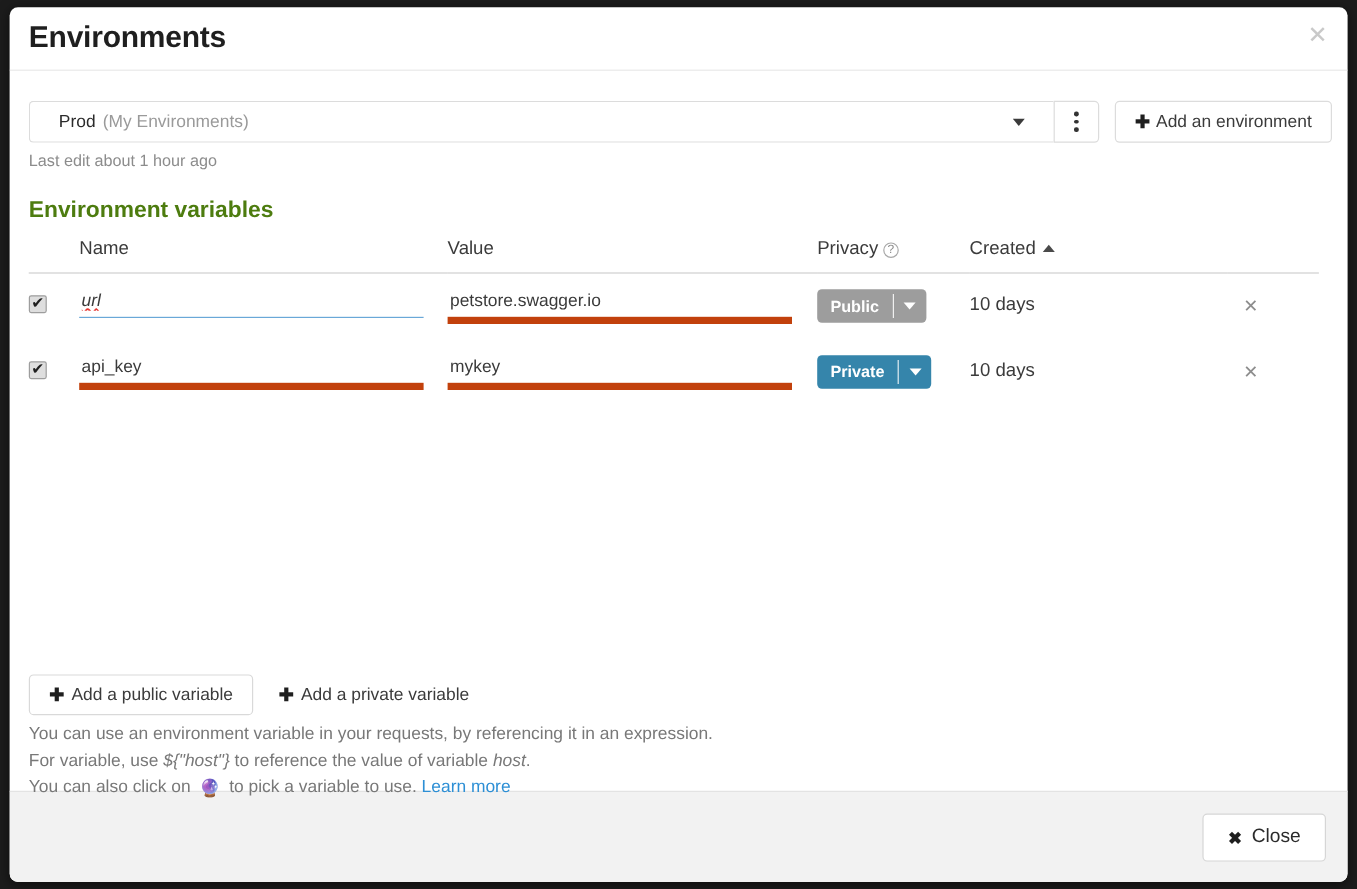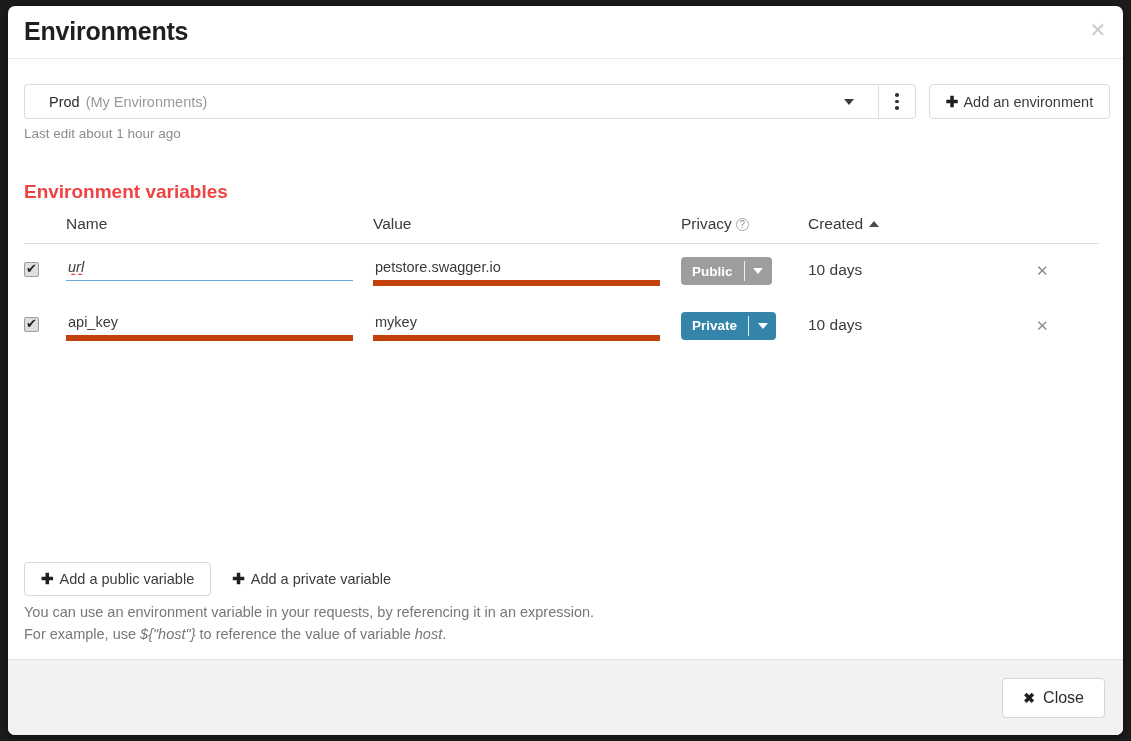--- a/index.html
+++ b/index.html
@@ -123,24 +123,24 @@
     font-size: 15px;
     margin-right: 5px;
     color: #1f1f1f;
   }
   .last-edit {
     margin-top: 7px;
     font-size: 13.5px;
     color: #8c8c8c;
   }
   .section-title {
-    margin-top: 40px;
+    margin-top: 24px;
     font-size: 19px;
     font-weight: bold;
-    color: #ef4444;
+    color: #4d7c0f;
   }
   
   table.vars {
     width: 1075px;
     margin-top: 12px;
     border-collapse: collapse;
     table-layout: fixed;
   }
   table.vars th {
     text-align: left;
@@ -478,21 +478,24 @@
       </div>
       <div class="btn-add-private">
         <span class="plus">✚</span>
         <span>Add a private variable</span>
       </div>
     </div>
 
     <div class="help-text">
       <div>You can use an environment variable in your requests, by referencing it in an expression.</div>
       <div>
-        <span>For example, use </span><i>${"host"}</i><span> to reference the value of variable </span><i>host</i><span>.</span>
+        <span>For variable, use </span><i>${"host"}</i><span> to reference the value of variable </span><i>host</i><span>.</span>
+      </div>
+      <div>
+        <span>You can also click on </span><span class="wand">🔮</span><span> to pick a variable to use. </span><a class="help-link">Learn more</a>
       </div>
     </div>
 
   </div>
 
   <div class="modal-footer">
     <div class="btn-close">
       <span class="x">✖</span>
       <span>Close</span>
     </div>

